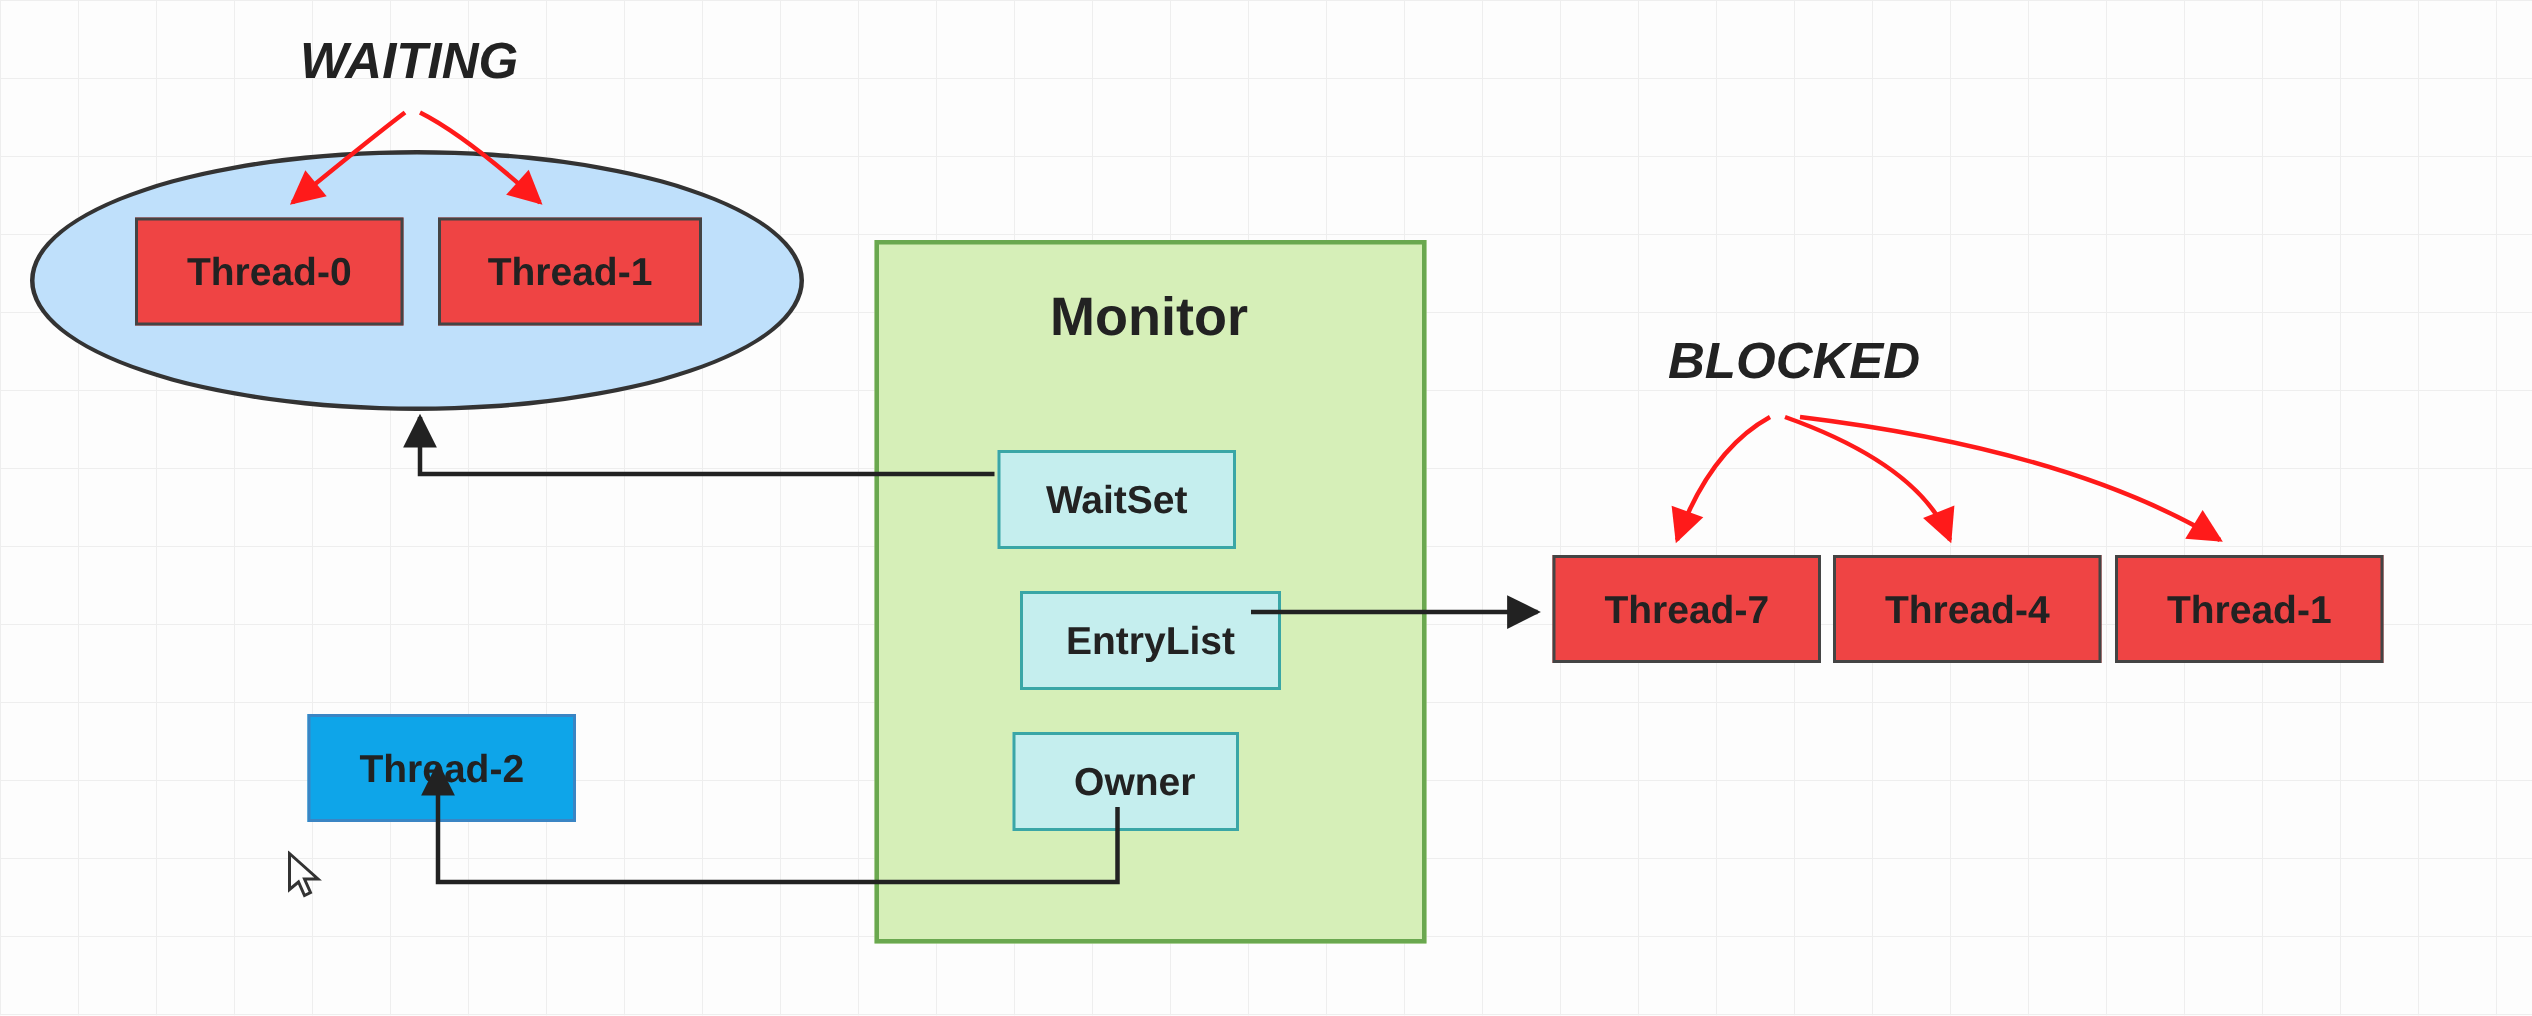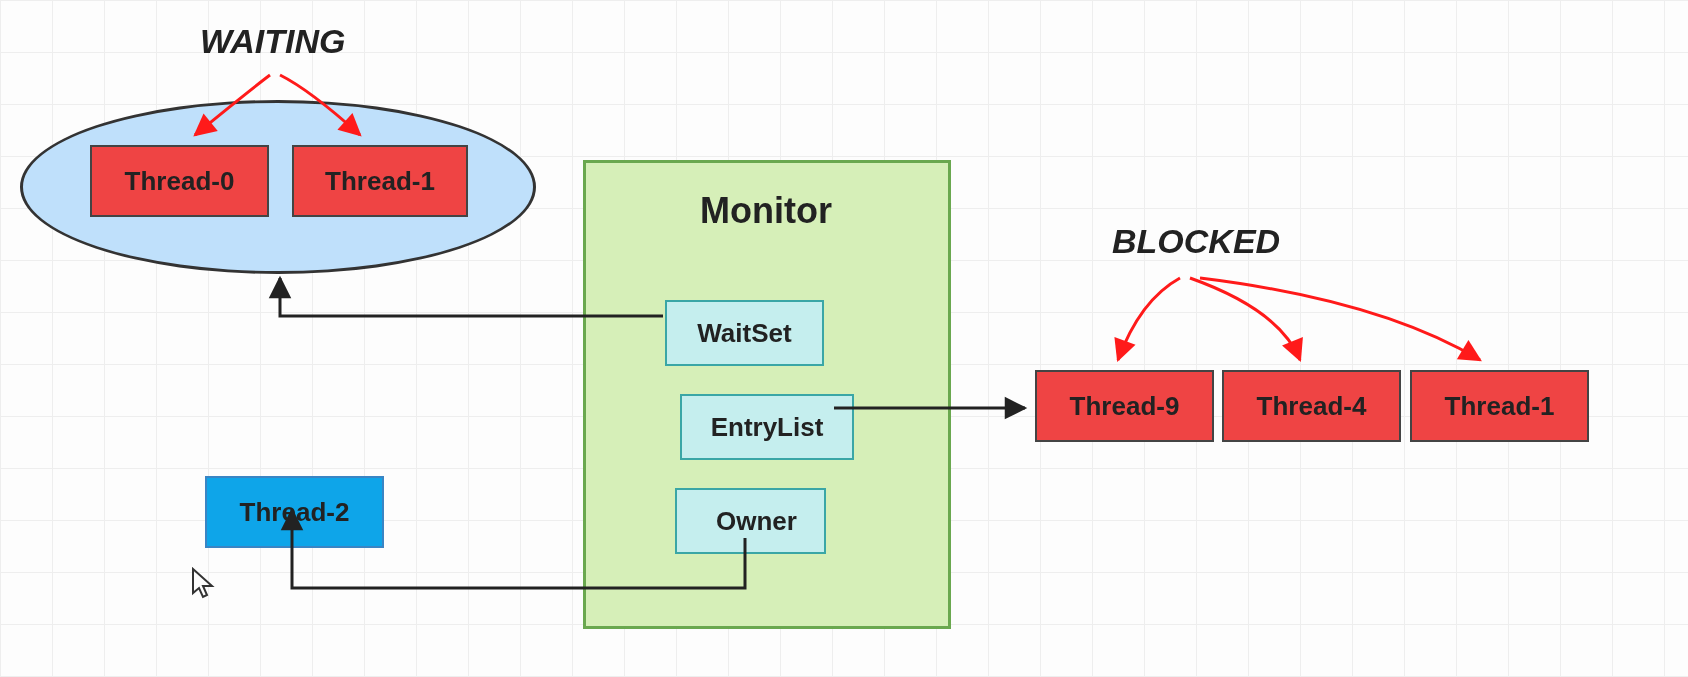--- a/index.html
+++ b/index.html
@@ -53,21 +53,21 @@
 <div class="label mon-title" style="left:700px;top:190px;">Monitor</div>
 
 <div class="box box-cyan" style="left:665px;top:284px;width:155px;height:62px;">WaitSet</div>
 
 <div class="box box-cyan" style="left:680px;top:378px;width:170px;height:62px;">EntryList</div>
 
 <div class="box box-cyan" style="left:675px;top:472px;width:135px;height:62px;padding-left:12px;">Owner</div>
 
 <div class="box box-blue" style="left:205px;top:430px;width:175px;height:68px;">Thread-2</div>
 
-<div class="box" style="left:1035px;top:370px;width:175px;height:68px;">Thread-9</div>
+<div class="box" style="left:1035px;top:370px;width:175px;height:68px;">Thread-7</div>
 
 <div class="box" style="left:1222px;top:370px;width:175px;height:68px;">Thread-4</div>
 
 <div class="box" style="left:1410px;top:370px;width:175px;height:68px;">Thread-1</div>
 
 <svg class="overlay">
   <defs>
     <marker id="arr-black" viewBox="0 0 12 12" refX="10" refY="6" markerWidth="9" markerHeight="9" orient="auto-start-reverse">
       <path d="M1,1 L11,6 L1,11 z" fill="#222"></path>
     </marker>

